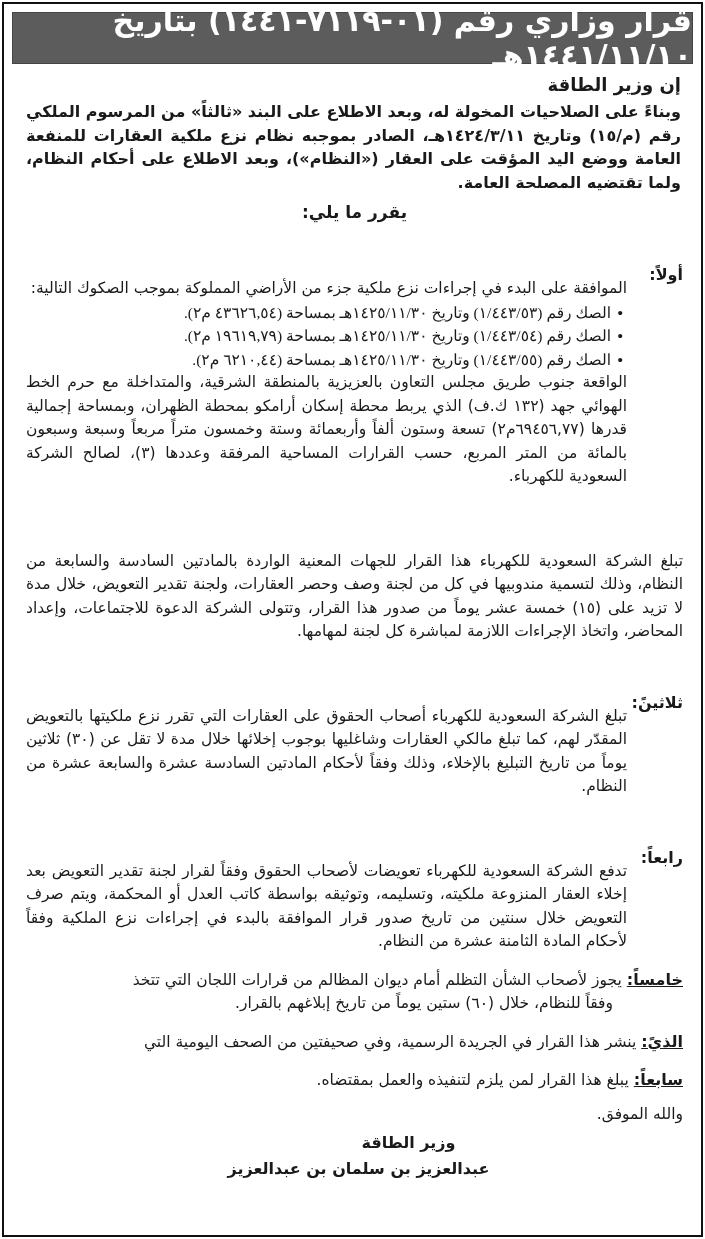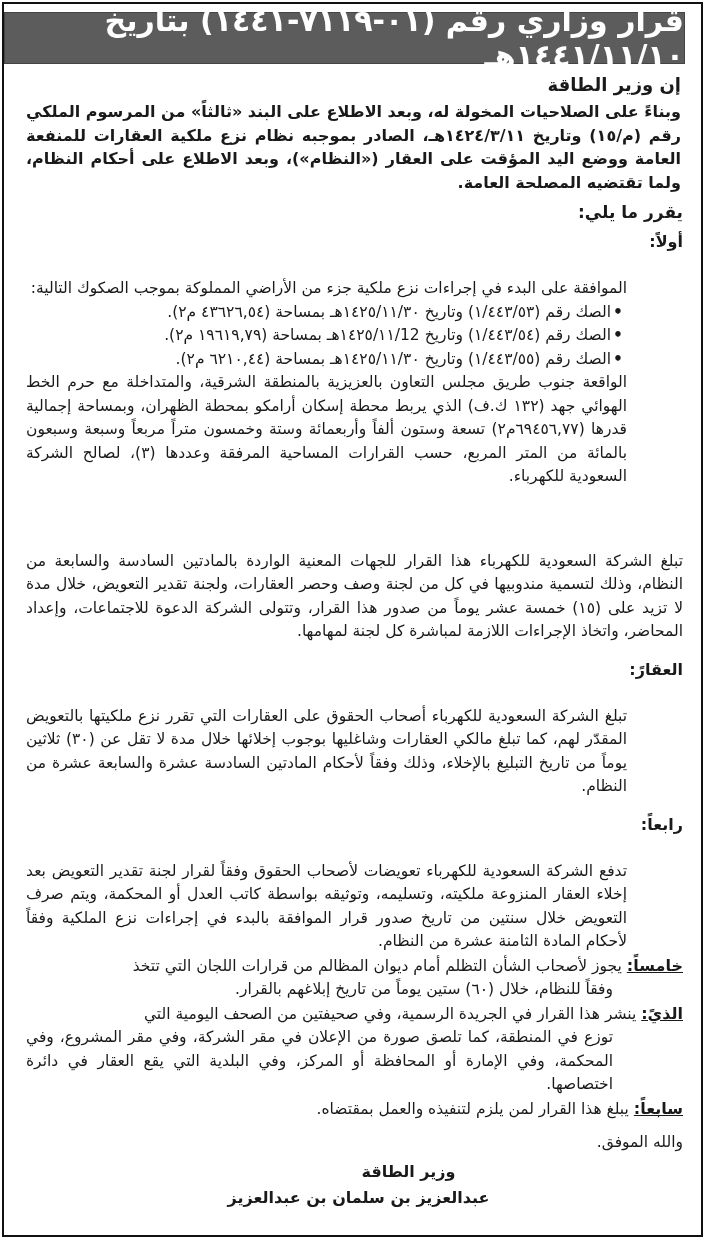--- a/index.html
+++ b/index.html
@@ -12,21 +12,21 @@
     }
     .frame {
       position: absolute;
       left: 2px; top: 2px;
       width: 701px; height: 1235px;
       border: 2px solid #111;
       background: #fff;
     }
     .banner {
       position: absolute;
-      left: 0; top: 8px;
+      left: 8px; top: 8px;
       width: 681px; height: 52px;
       background: #5c5c5c;
       border: 1px solid #444;
       color: #fff;
       display: flex; align-items: center; justify-content: center;
       font-weight: bold;
       font-size: 30px;
       letter-spacing: 0px;
     }
     .content {
@@ -44,48 +44,49 @@
       margin-top: 2px;
       padding-right: 2px;
     }
     .intro {
       font-weight: bold;
       font-size: 16px;
       line-height: 23.5px;
       padding-right: 2px;
     }
     .decides {
-      text-align: right;
+      text-align: center;
       font-weight: bold;
       font-size: 17px;
       line-height: 28px;
       margin: 4px 0 2px;
     }
     .article {
       display: flex;
       flex-direction: row;
       margin-top: 4px;
     }
     .article + .article { margin-top: 14px; }
     .art-label {
       width: 56px;
       flex: 0 0 56px;
       font-weight: bold;
       font-size: 16px;
       white-space: nowrap;
+      margin-top: 33px;
     }
     .art-body { flex: 1; margin-top: 47px; }
     .bullets { list-style: none; padding-right: 4px; }
-    .bullets li { position: relative; padding-right: 12px; }
+    .bullets li { position: relative; padding-right: 12px; font-family: Liberation Serif, serif; }
     .bullets li::before {
       content: "•";
       position: absolute; right: 0; top: 0;
       font-weight: bold;
     }
-    .inline-article { }
+    .inline-article { margin-top: 14px; }
     .inline-article .ilabel {
       font-weight: bold;
       font-size: 16px;
       text-decoration: underline;
     }
     .inline-article .ibody-cont { padding-right: 70px; display: block; }
     .closing {
       text-align: right;
       margin-top: 10px;
       padding-left: 190px;
@@ -112,54 +113,53 @@
     <div class="intro-title">إن وزير الطاقة</div>
     <p class="intro">وبناءً على الصلاحيات المخولة له، وبعد الاطلاع على البند «ثالثاً» من المرسوم الملكي رقم (م/١٥) وتاريخ ١٤٢٤/٣/١١هـ، الصادر بموجبه نظام نزع ملكية العقارات للمنفعة العامة ووضع اليد المؤقت على العقار («النظام»)، وبعد الاطلاع على أحكام النظام، ولما تقتضيه المصلحة العامة.</p>
     <div class="decides">يقرر ما يلي:</div>
 
     <div class="article">
       <div class="art-label">أولاً:</div>
       <div class="art-body">
         <p>الموافقة على البدء في إجراءات نزع ملكية جزء من الأراضي المملوكة بموجب الصكوك التالية:</p>
         <ul class="bullets">
           <li>الصك رقم (١/٤٤٣/٥٣) وتاريخ ١٤٢٥/١١/٣٠هـ بمساحة (٤٣٦٢٦,٥٤ م٢).</li>
-          <li>الصك رقم (١/٤٤٣/٥٤) وتاريخ ١٤٢٥/١١/12هـ بمساحة (١٩٦١٩,٧٩ م٢).</li>
+          <li>الصك رقم (١/٤٤٣/٥٤) وتاريخ ١٤٢٥/١١/٣٠هـ بمساحة (١٩٦١٩,٧٩ م٢).</li>
           <li>الصك رقم (١/٤٤٣/٥٥) وتاريخ ١٤٢٥/١١/٣٠هـ بمساحة (٦٢١٠,٤٤ م٢).</li>
         </ul>
         <p>الواقعة جنوب طريق مجلس التعاون بالعزيزية بالمنطقة الشرقية، والمتداخلة مع حرم الخط الهوائي جهد (١٣٢ ك.ف) الذي يربط محطة إسكان أرامكو بمحطة الظهران، وبمساحة إجمالية قدرها (٦٩٤٥٦,٧٧م٢) تسعة وستون ألفاً وأربعمائة وستة وخمسون متراً مربعاً وسبعة وسبعون بالمائة من المتر المربع، حسب القرارات المساحية المرفقة وعددها (٣)، لصالح الشركة السعودية للكهرباء.</p>
       </div>
     </div>
 
     <div class="article">
       <p class="art-body">تبلغ الشركة السعودية للكهرباء هذا القرار للجهات المعنية الواردة بالمادتين السادسة والسابعة من النظام، وذلك لتسمية مندوبيها في كل من لجنة وصف وحصر العقارات، ولجنة تقدير التعويض، خلال مدة لا تزيد على (١٥) خمسة عشر يوماً من صدور هذا القرار، وتتولى الشركة الدعوة للاجتماعات، وإعداد المحاضر، واتخاذ الإجراءات اللازمة لمباشرة كل لجنة لمهامها.</p>
     </div>
 
     <div class="article">
-      <div class="art-label">العقارً:</div>
+      <div class="art-label">ثلاثينً:</div>
       <p class="art-body">تبلغ الشركة السعودية للكهرباء أصحاب الحقوق على العقارات التي تقرر نزع ملكيتها بالتعويض المقدّر لهم، كما تبلغ مالكي العقارات وشاغليها بوجوب إخلائها خلال مدة لا تقل عن (٣٠) ثلاثين يوماً من تاريخ التبليغ بالإخلاء، وذلك وفقاً لأحكام المادتين السادسة عشرة والسابعة عشرة من النظام.</p>
     </div>
 
     <div class="article">
       <div class="art-label">رابعاً:</div>
       <p class="art-body">تدفع الشركة السعودية للكهرباء تعويضات لأصحاب الحقوق وفقاً لقرار لجنة تقدير التعويض بعد إخلاء العقار المنزوعة ملكيته، وتسليمه، وتوثيقه بواسطة كاتب العدل أو المحكمة، ويتم صرف التعويض خلال سنتين من تاريخ صدور قرار الموافقة بالبدء في إجراءات نزع الملكية وفقاً لأحكام المادة الثامنة عشرة من النظام.</p>
     </div>
 
     <div class="inline-article">
       <p>
         <span class="ilabel">خامساً:</span>
         <span>يجوز لأصحاب الشأن التظلم أمام ديوان المظالم من قرارات اللجان التي تتخذ</span>
         <span class="ibody-cont">وفقاً للنظام، خلال (٦٠) ستين يوماً من تاريخ إبلاغهم بالقرار.</span>
       </p>
     </div>
 
     <div class="inline-article">
       <p>
         <span class="ilabel">الذيً:</span>
         <span>ينشر هذا القرار في الجريدة الرسمية، وفي صحيفتين من الصحف اليومية التي</span>
-        <span class="ibody-cont">توزع في المنطقة، كما تلصق صورة من الإعلان في مقر الشركة، وفي مقر المشروع، وفي المحكمة، وفي الإمارة أو المحافظة أو المركز، وفي البلدية التي يقع العقار في دائرة اختصاصها.</span>
       </p>
     </div>
 
     <div class="inline-article">
       <p>
         <span class="ilabel">سابعاً:</span>
         <span>يبلغ هذا القرار لمن يلزم لتنفيذه والعمل بمقتضاه.</span>
       </p>
     </div>
 

